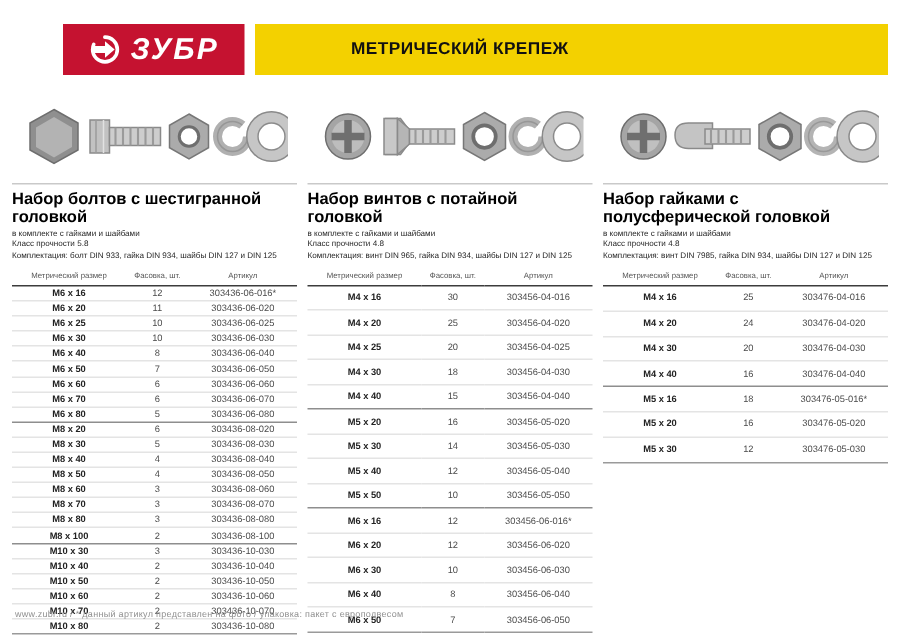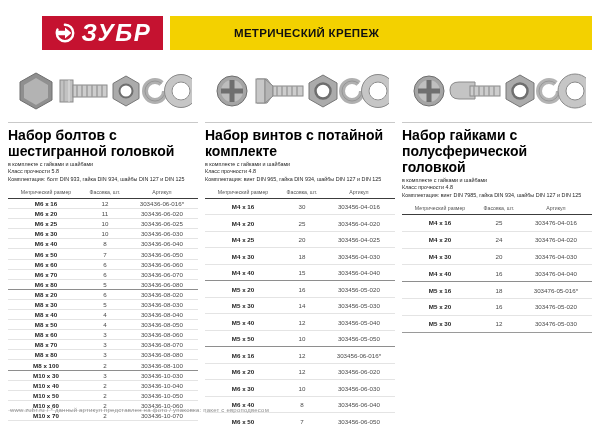--- a/index.html
+++ b/index.html
@@ -12,38 +12,38 @@
     overflow:hidden;
   }
   
   .logo-block {
     position:absolute; left:42px; top:16px; width:121px; height:34px;
     background:#c51230; display:flex; align-items:center; justify-content:center; gap:6px;
   }
   .logo-emblem { width:22px; height:22px; flex:0 0 auto; }
   .logo-text {
     color:#ffffff; font-weight:bold; font-style:italic;
-    font-size:24px; letter-spacing:1.5px; line-height:1;
+    font-size:20px; letter-spacing:1.5px; line-height:1;
   }
   .title-strip {
     position:absolute; left:170px; top:16px; width:422px; height:34px;
     background:#f3d100; display:flex; align-items:center;
   }
   .title-strip .page-title {
     margin-left:20px; font-size:11.5px; font-weight:bold; color:#111111; letter-spacing:0.3px;padding-left:44px;
   }
   
   .panel { position:absolute; top:62px; width:190px; }
   .panel-0 { left:8px; }
   .panel-1 { left:205px; }
   .panel-2 { left:402px; }
   .photo { height:58px; display:flex; align-items:center; justify-content:center; }
   .photo svg { width:178px; height:52px; }
   .rule { border-top:1px solid #c9c9c9; margin-top:2px; }
-  .p-title { font-size:14px; font-weight:bold; margin:4px 0 1.5px 0; color:#000; }
+  .p-title { font-size:11px; font-weight:bold; margin:4px 0 1.5px 0; color:#000; }
   .p-sub { font-size:5.4px; line-height:1.45; color:#1f1f1f; }
   
   table { width:100%; border-collapse:collapse; margin-top:5px; table-layout:fixed; }
   th {
     font-size:5.2px; font-weight:normal; color:#555; text-align:center;
     padding-bottom:3px; border-bottom:1px solid #3c3c3c;
   }
   td { font-size:6.2px; text-align:center; color:#4a4a4a; border-top:1px solid #e4e4e4; }
   tr:first-child td { border-top:none; }
   tr.group-start td { border-top:1px solid #8e8e8e; }
@@ -263,21 +263,21 @@
 
       <circle cx="141" cy="26" r="10" fill="none" stroke="#b0b0b0" stroke-width="6" stroke-dasharray="54 9"></circle>
       <circle cx="141" cy="26" r="10" fill="none" stroke="#7d7d7d" stroke-width="1" stroke-dasharray="54 9" opacity="0.5"></circle>
 
       <circle cx="167" cy="26" r="13" fill="none" stroke="#c6c6c6" stroke-width="7.5"></circle>
       <circle cx="167" cy="26" r="16.5" fill="none" stroke="#8a8a8a" stroke-width="1"></circle>
       <circle cx="167" cy="26" r="9" fill="none" stroke="#8a8a8a" stroke-width="1"></circle>
     </svg>
   </div>
   <div class="rule"></div>
-  <div class="p-title">Набор винтов с потайной комплекте</div>
+  <div class="p-title">Набор винтов с потайной головкой</div>
   <div class="p-sub">в комплекте с гайками и шайбами</div>
   <div class="p-sub">Класс прочности 4.8</div>
   <div class="p-sub">Комплектация: винт DIN 965, гайка DIN 934, шайбы DIN 127 и DIN 125</div>
   <table>
     <colgroup>
         <col class="col-size">
         <col class="col-pack">
         <col class="col-sku">
       </colgroup>
     <thead>

